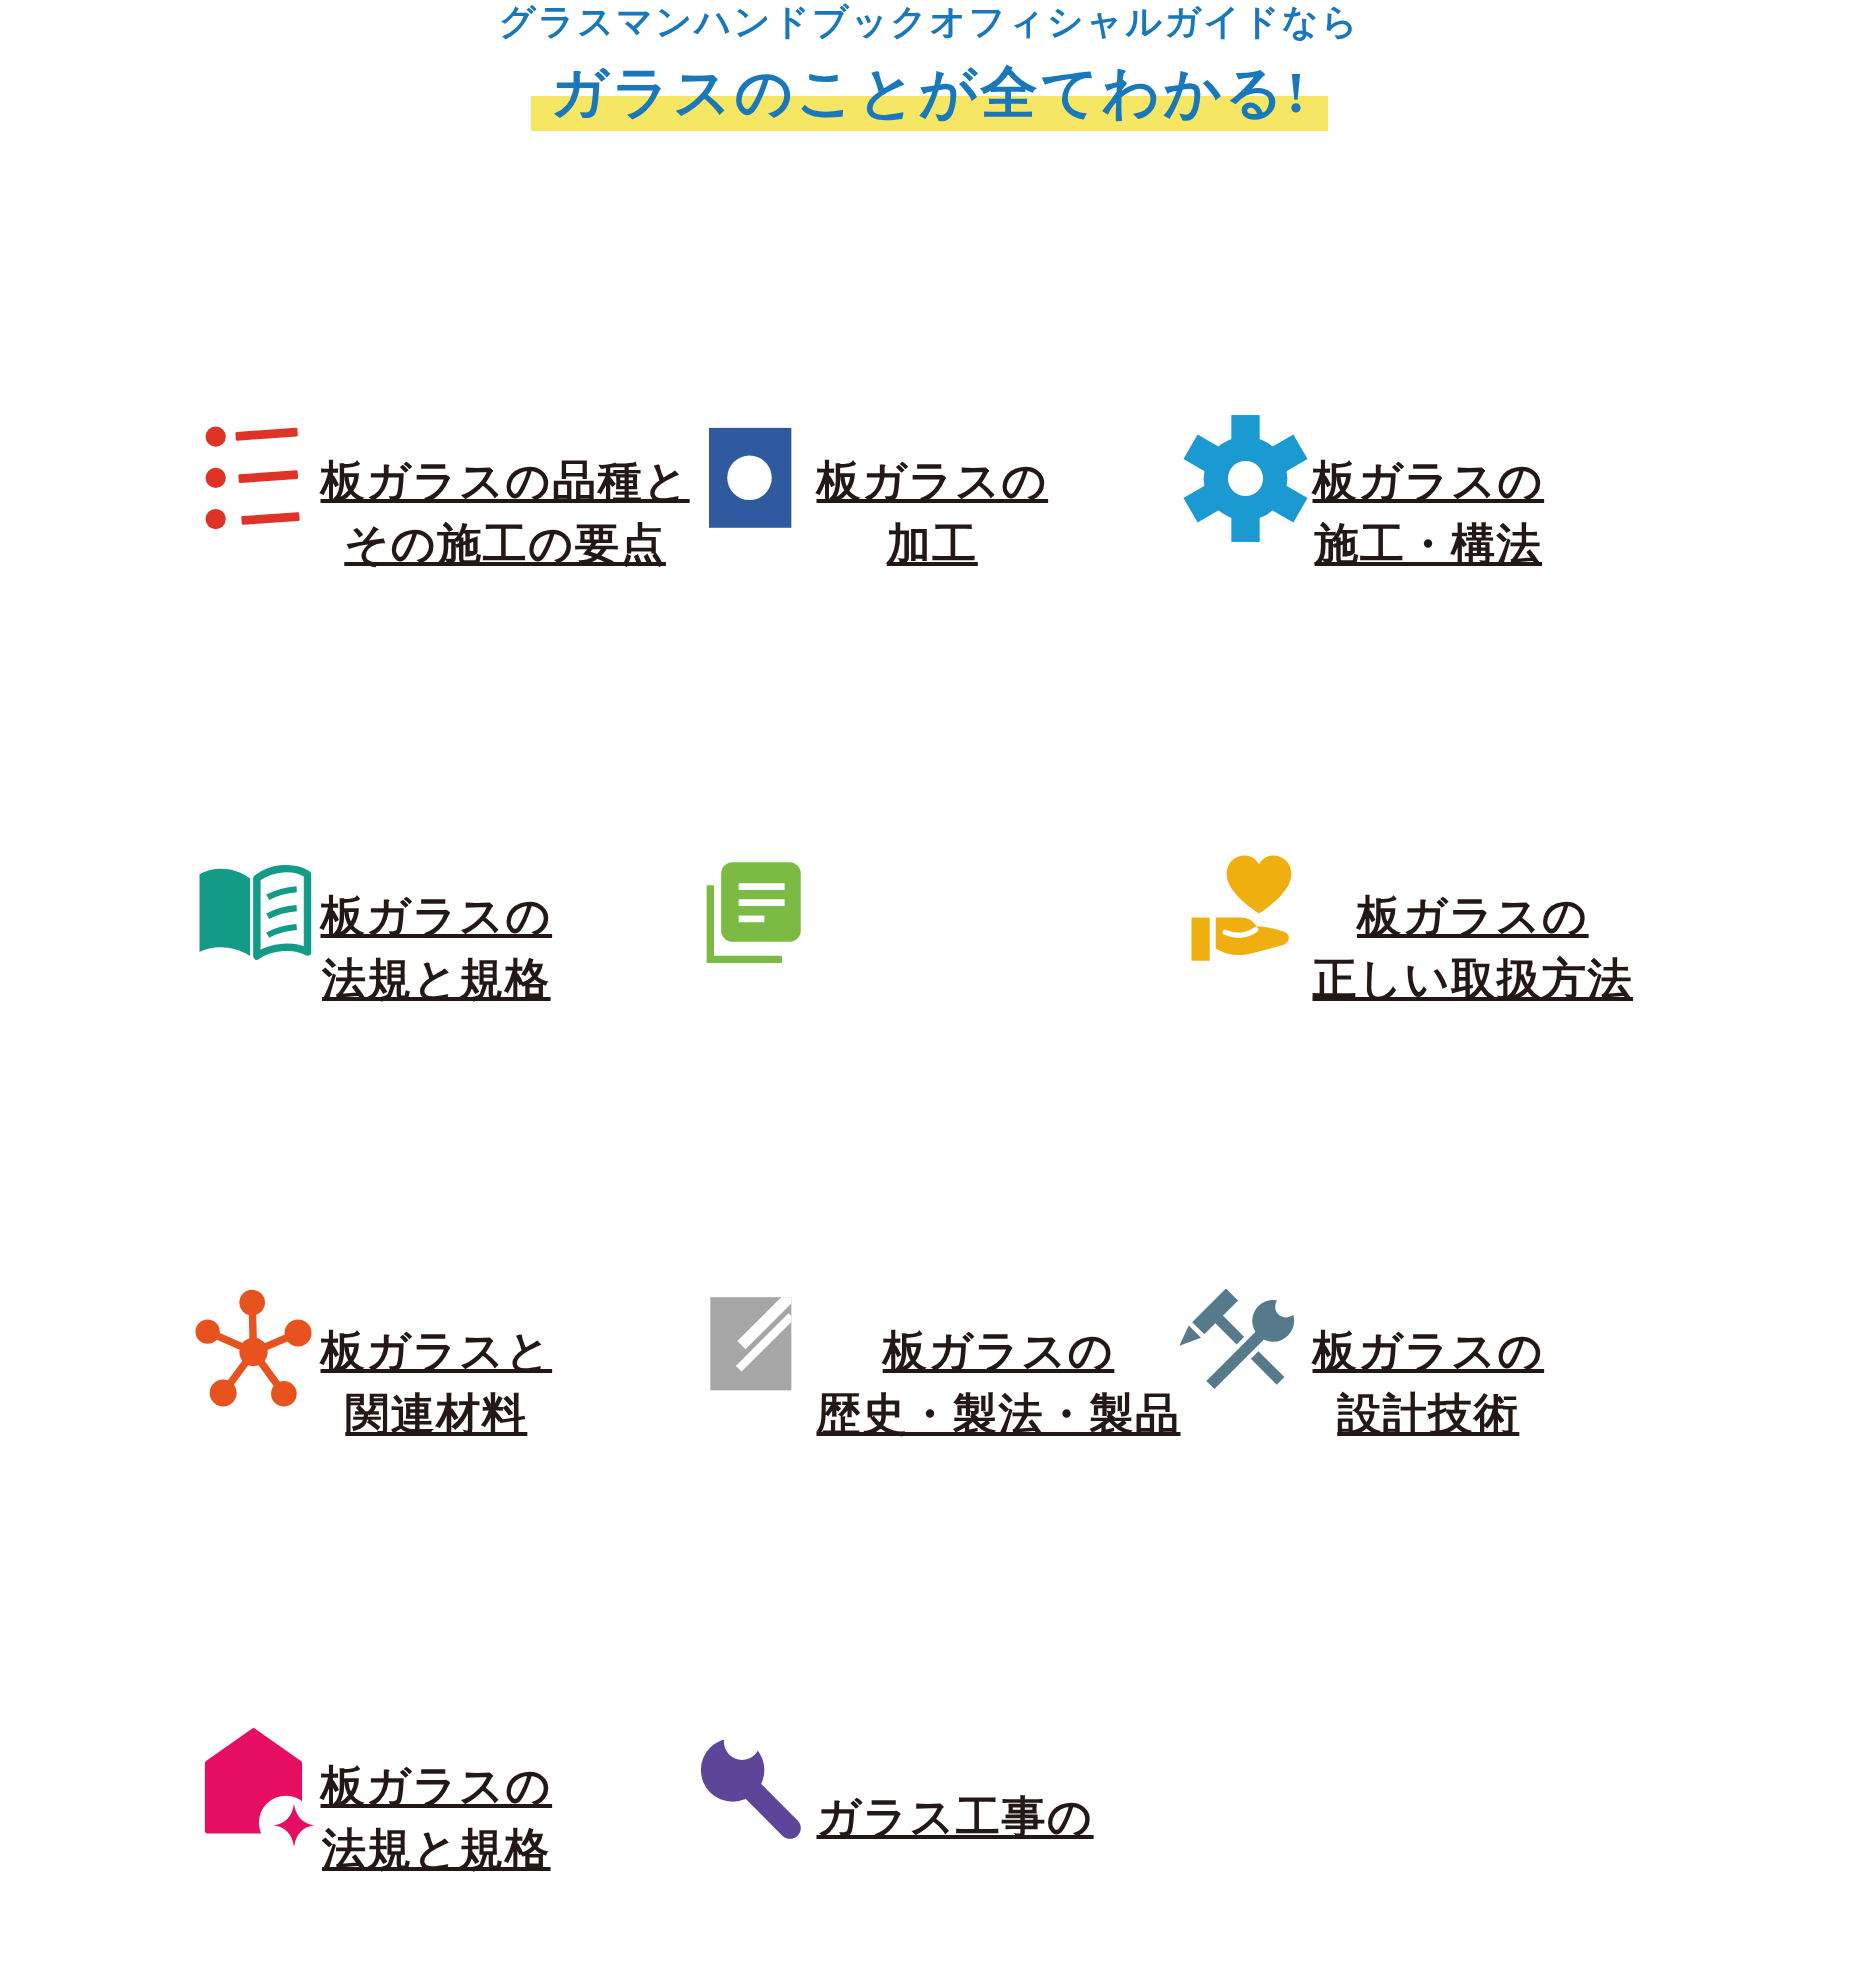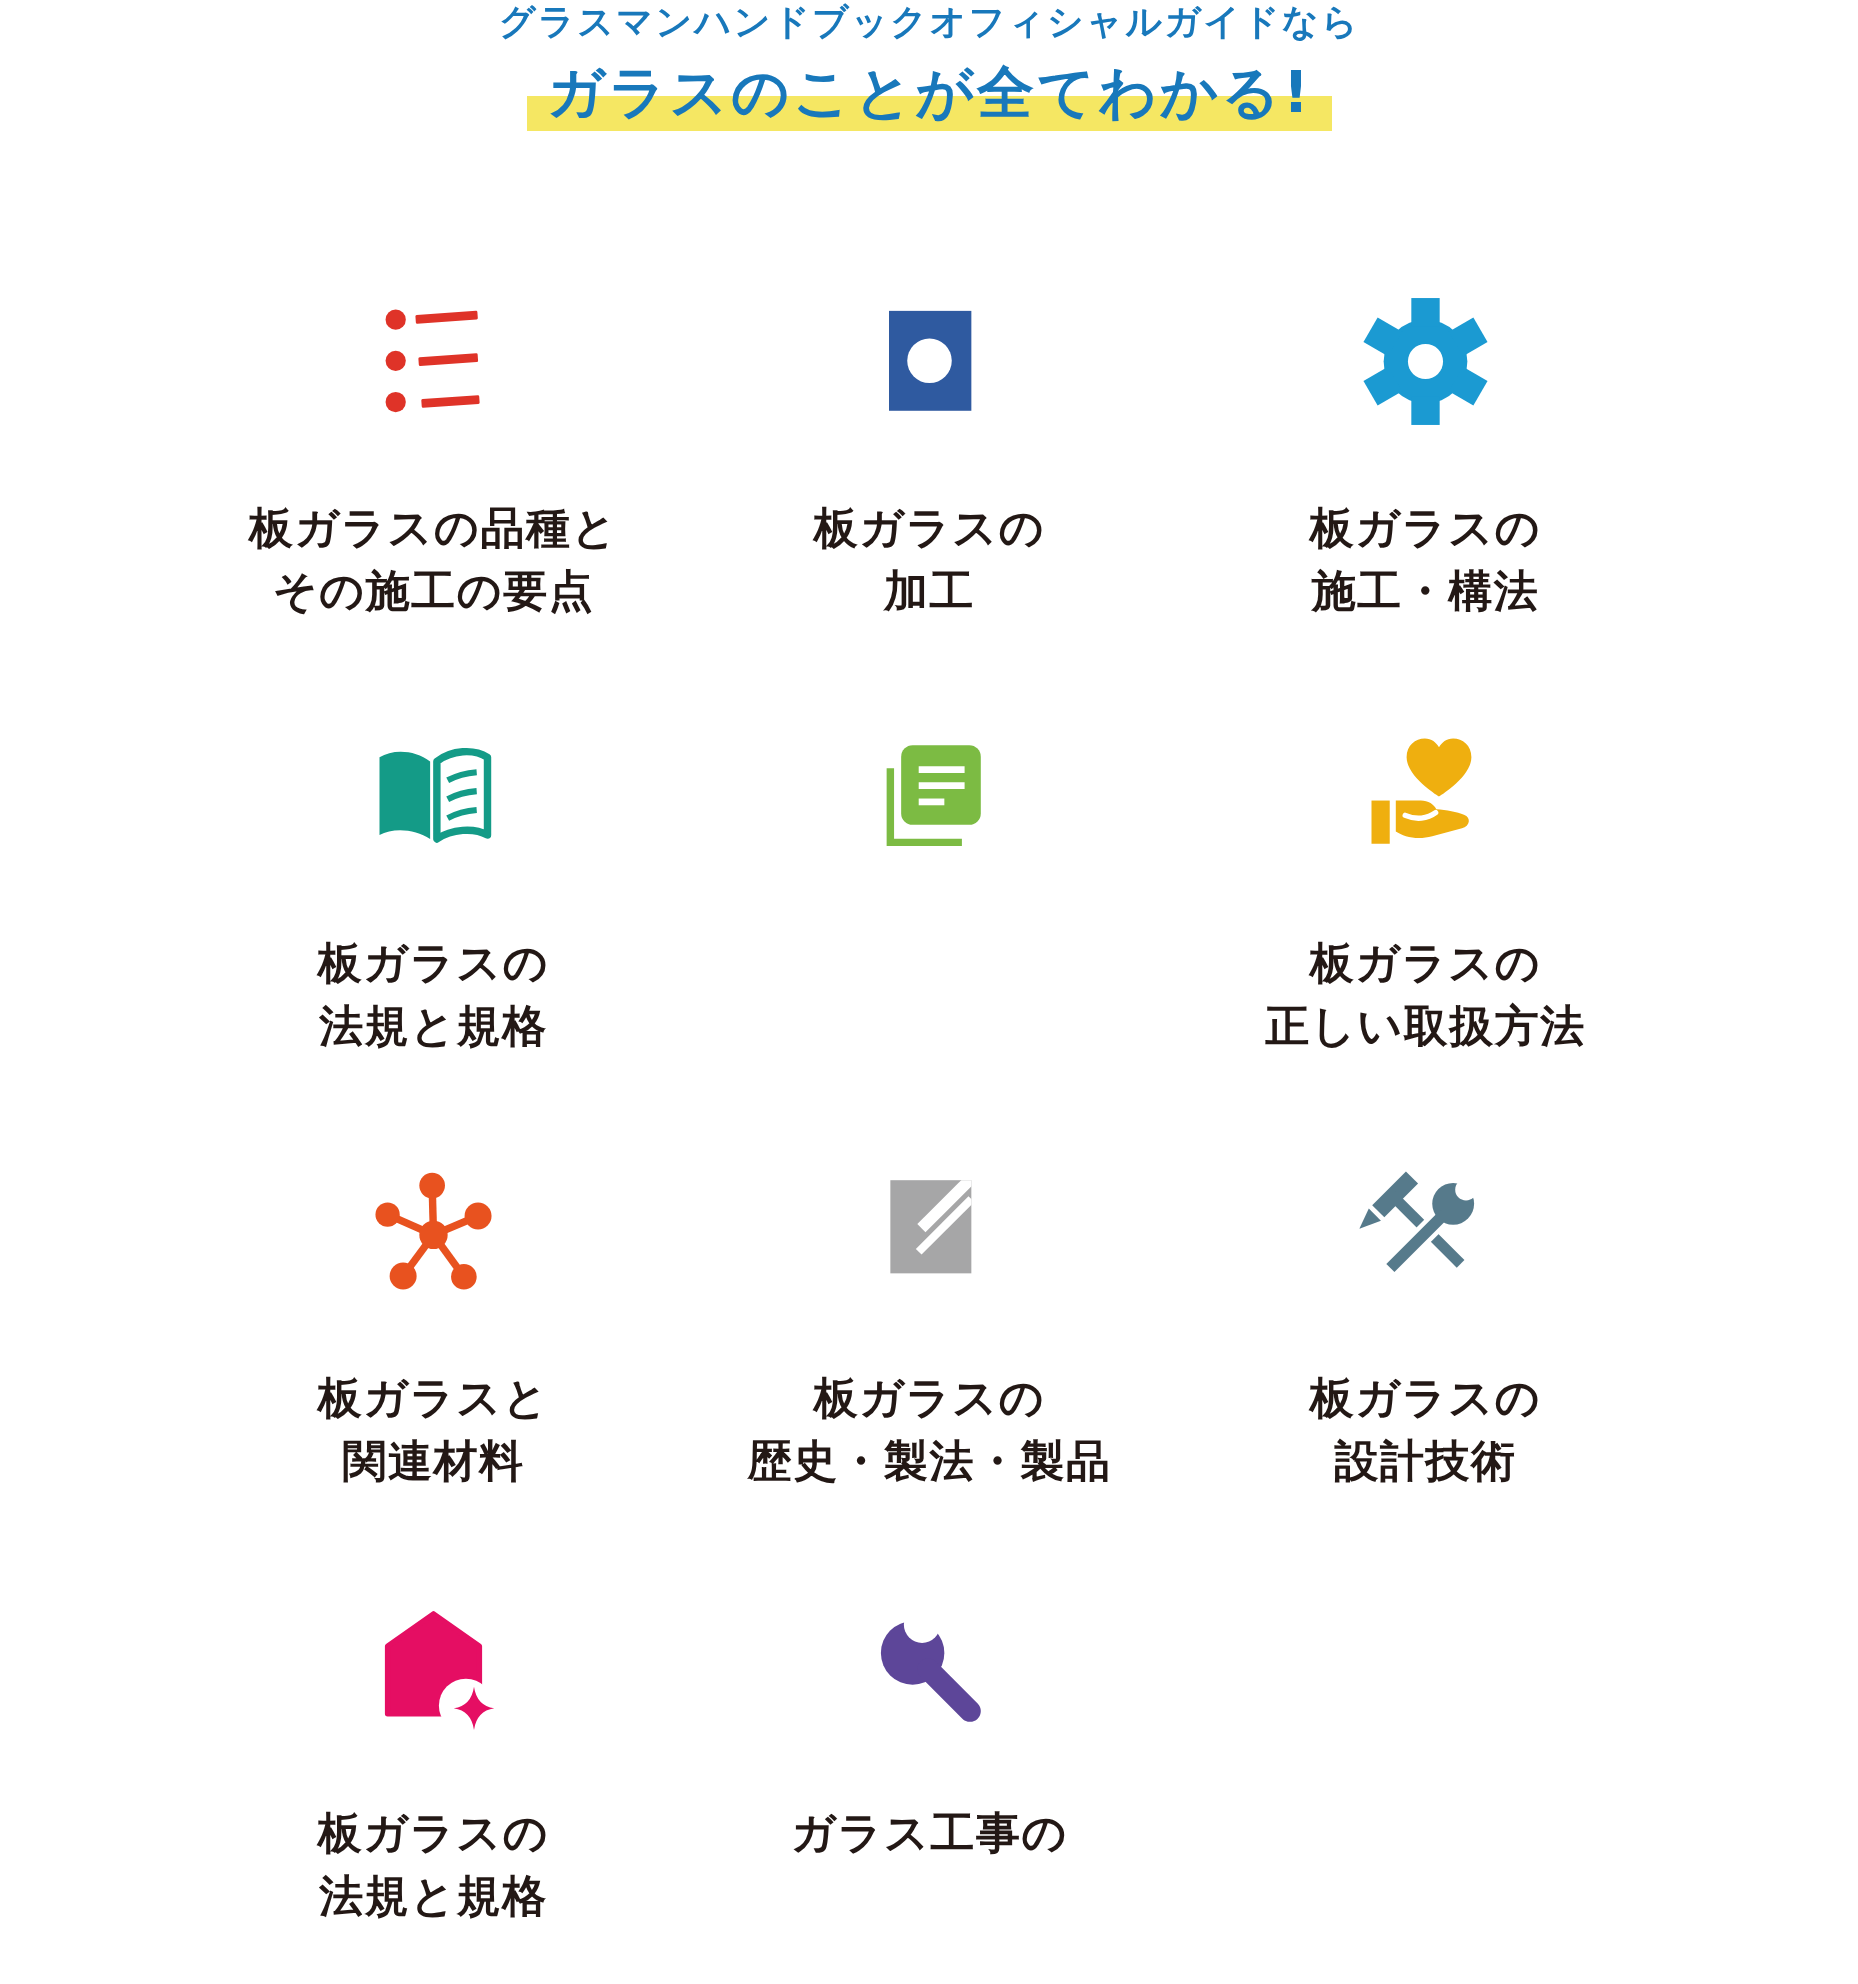--- a/index.html
+++ b/index.html
@@ -5,36 +5,36 @@
   html,body{margin:0;padding:0;background:#ffffff;}
   body{
     width:1859px;height:1984px;overflow:hidden;
     font-family:"DejaVu Sans","Liberation Sans",sans-serif;
     -webkit-font-smoothing:antialiased;
   }
   .header{ text-align:center; }
   .subtitle{
     font-size:36px; font-weight:bold; letter-spacing:2.3px; line-height:43px;
   }
-  .title-row{ margin-top:11px; }
+  .title-row{ margin-top:11px;font-family:Liberation Serif, serif; }
   .hl{
     display:inline-block;
     font-size:57px; font-weight:bold; letter-spacing:3.1px; line-height:77px;
     padding:0 20px;
     background:linear-gradient(to bottom, transparent 55%, var(--hl,#F5E763) 55%);
   }
   .grid{
     display:grid;
     grid-template-columns:repeat(3,496px);
     justify-content:center;
     margin-top:163px;
   }
   .cell{
     height:435px;
-    display:flex; flex-direction:column; align-items:center;
+    display:flex; flex-direction:row; align-items:center;text-decoration:underline;
   }
   .icon-box{
     width:135px; height:135px; flex:0 0 auto;
     display:flex; align-items:center; justify-content:center;
     margin-bottom:67px;
   }
   .icon-box svg{ width:100%; height:100%; display:block; }
   .caption{
     text-align:center; font-size:44px; font-weight:bold;
     line-height:63px; letter-spacing:1.5px; white-space:nowrap;

